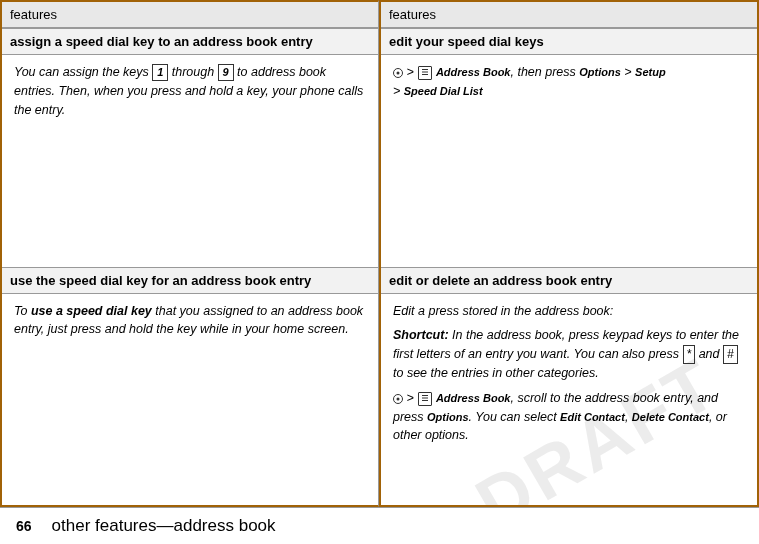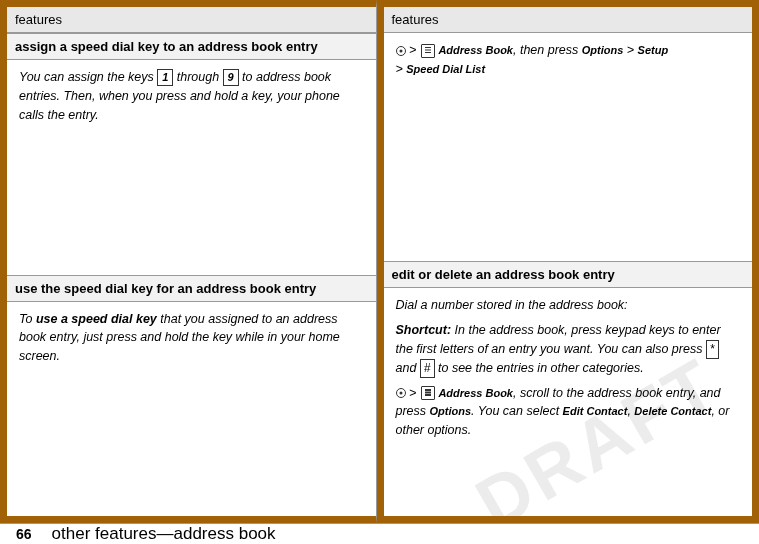--- a/index.html
+++ b/index.html
@@ -35,21 +35,21 @@
 
     .main-content {
       display: flex;
       flex: 1;
       position: relative;
       z-index: 1;
     }
 
     .left-col, .right-col {
       flex: 1;
-      border: 7px solid #a16207;
+      border: 2px solid #a16207;
       display: flex;
       flex-direction: column;
     }
 
     .left-col {
       border-right: 0.5px solid #999;
     }
 
     .section-header {
       background: #e8e8e8;
@@ -159,21 +159,21 @@
       border: 1px solid #333;
       padding: 0px 3px;
       font-size: 12px;
       vertical-align: middle;
       line-height: 1.4;
     }
 
     .footer-bar {
       display: flex;
       align-items: center;
-      padding: 0 16px;
+      padding: 8px 16px;
       border-top: 1px solid #999;
       background: #fff;
       position: relative;
       z-index: 1;
     }
 
     .footer-page-num {
       font-size: 14px;
       font-weight: bold;
       margin-right: 20px;
@@ -213,32 +213,35 @@
           To <strong>use a speed dial key</strong> that you assigned to an address book entry, just press and hold the key while in your home screen.
         </p>
       </div>
     </div>
 
     <div class="right-col">
       <div class="section-header">
         <span>features</span>
       </div>
 
+      <div class="section-subheader">
+        <span>edit your speed dial keys</span>
+      </div>
       <div class="section-content">
         <p>
           <span class="nav-dot"></span> &gt; <span class="book-icon"></span><span class="bold-ui"> Address Book</span>, then press <span class="bold-ui">Options</span> &gt; <span class="bold-ui">Setup</span><br>&gt; <span class="bold-ui">Speed Dial List</span>
         </p>
       </div>
 
       <div class="section-subheader">
         <span>edit or delete an address book entry</span>
       </div>
       <div class="section-content">
         <p>
-          Dial a number stored in the address book:
+          Edit a press stored in the address book:
         </p>
         <p>
           <strong>Shortcut:</strong> In the address book, press keypad keys to enter the first letters of an entry you want. You can also press <span class="star-box">*</span> and <span class="hash-box">#</span> to see the entries in other categories.
         </p>
         <p>
           <span class="nav-dot"></span> &gt; <span class="book-icon"></span><span class="bold-ui"> Address Book</span>, scroll to the address book entry, and press <span class="bold-ui">Options</span>. You can select <span class="bold-ui">Edit Contact</span>, <span class="bold-ui">Delete Contact</span>, or other options.
         </p>
       </div>
     </div>
 

